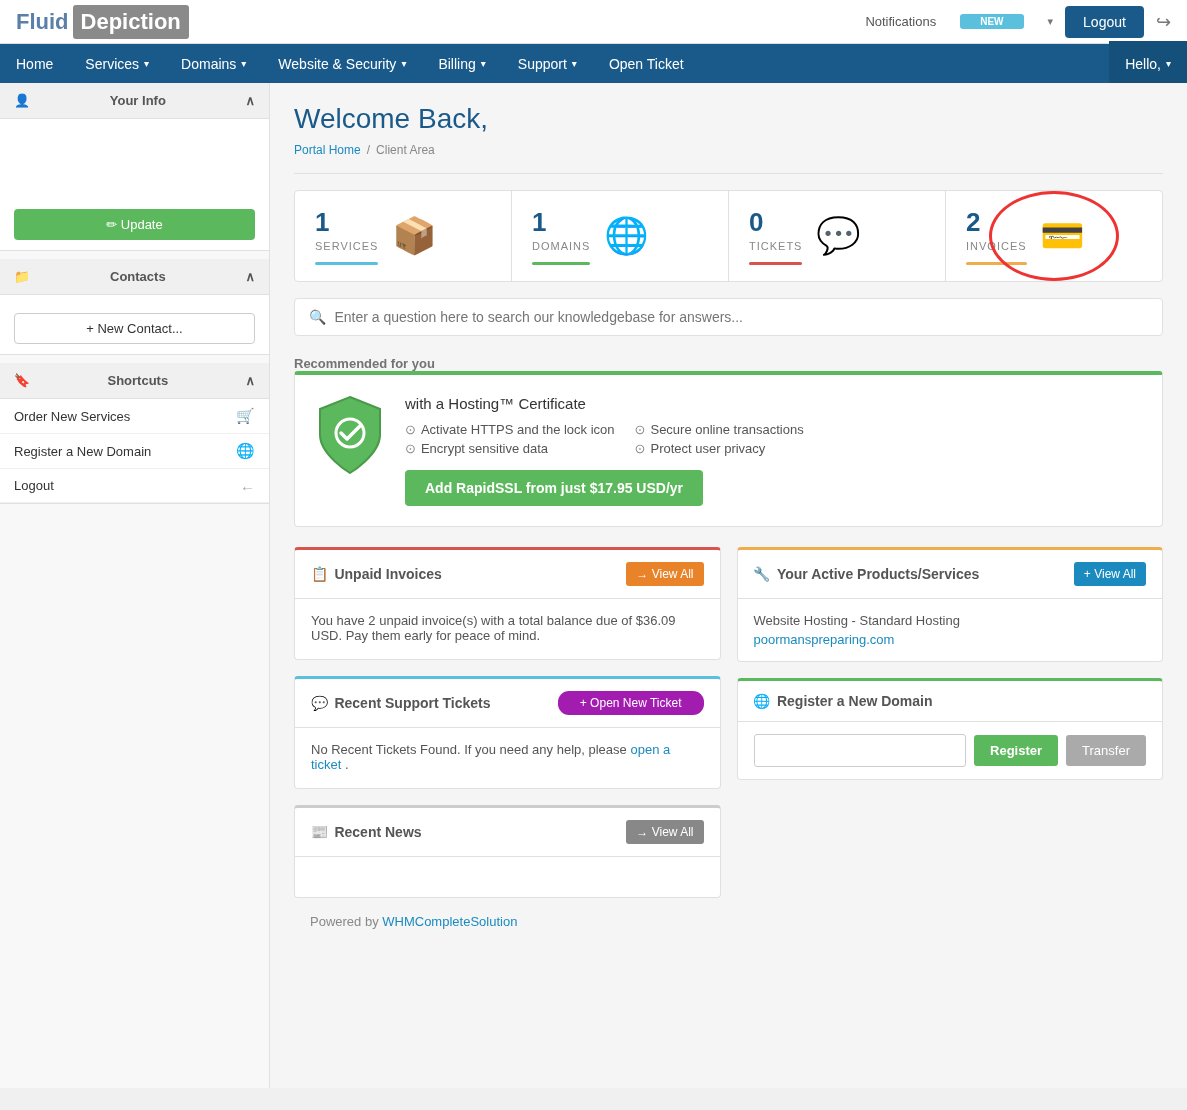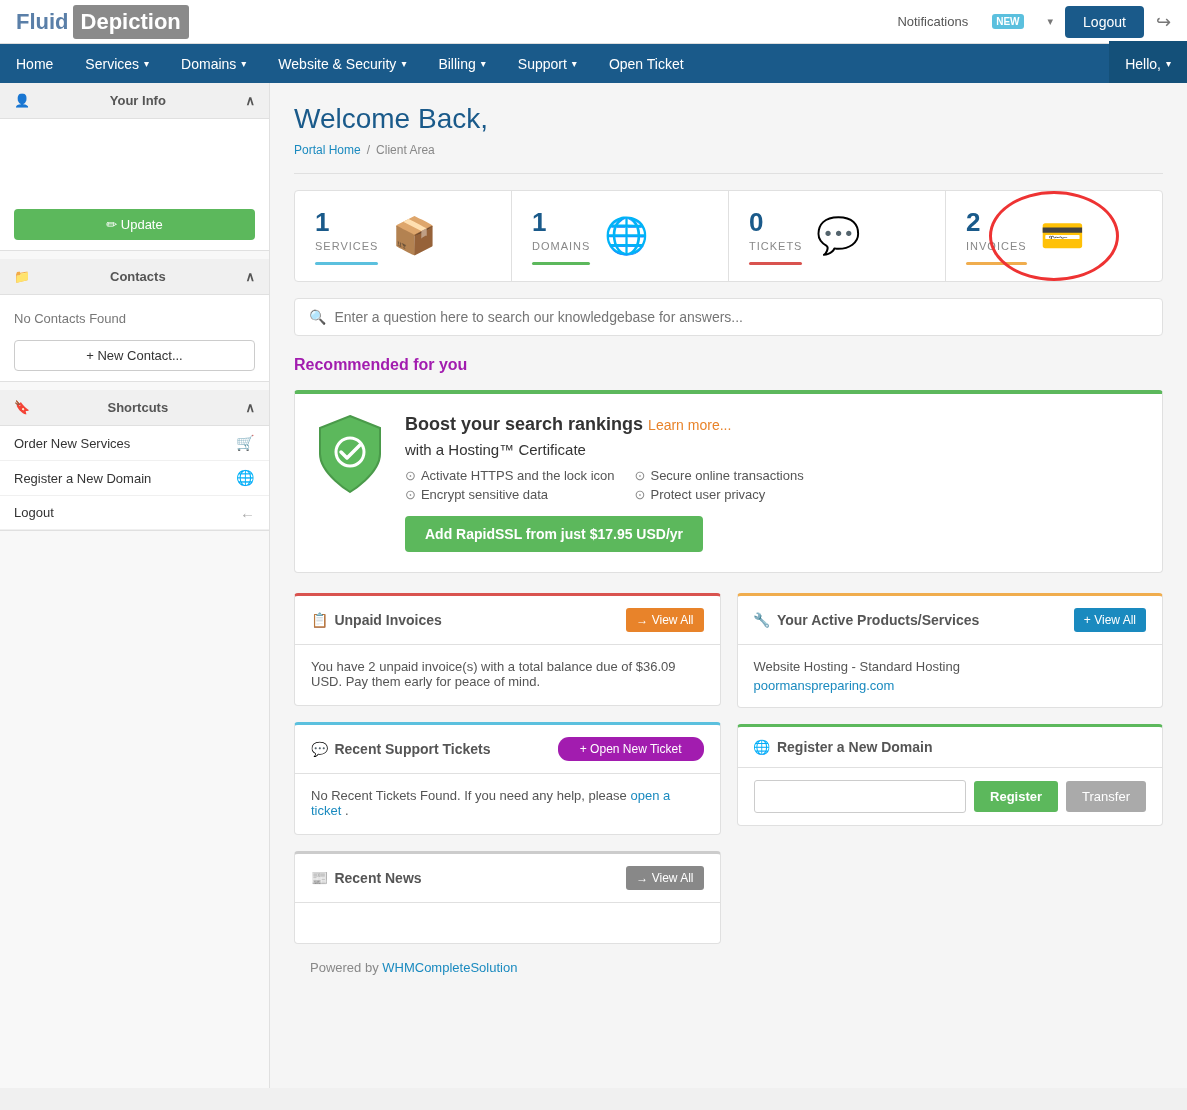--- a/index.html
+++ b/index.html
@@ -38,21 +38,21 @@
       display: flex;
       align-items: center;
       gap: 24px;
       color: #555;
       font-size: 13px;
     }
     .new-badge {
       background: #5bc0de;
       color: #fff;
       font-size: 10px;
-      padding: 2px 4px;
+      padding: 2px 20px;
       border-radius: 3px;
       font-weight: bold;
     }
     .notif-arrow { color: #777; font-size: 11px; }
     .logout-btn {
       background: #1a5a8a;
       color: #fff;
       border: none;
       padding: 8px 18px;
       border-radius: 4px;
@@ -221,24 +221,24 @@
       border: none;
       outline: none;
       flex: 1;
       font-size: 14px;
       color: #aaa;
     }
     .search-icon { color: #aaa; }
 
     
     .section-title {
-      font-size: 16px;
+      font-size: 13px;
       font-weight: bold;
-      color: #a21caf;
-      margin-bottom: 16px;
+      color: #737373;
+      margin-bottom: 0;
     }
     .recommended-card {
       background: #fff;
       border: 1px solid #e0e0e0;
       border-top: 4px solid #5cb85c;
       border-radius: 4px;
       padding: 20px;
       display: flex;
       align-items: flex-start;
       gap: 20px;
@@ -449,21 +449,20 @@
       </div>
     </div>
 
     <div class="sidebar-section">
       <div class="sidebar-section-header">
         <span>📁</span>
         <span>Contacts</span>
         <span>∧</span>
       </div>
       <div class="sidebar-section-content">
-        <div class="no-contacts">No Contacts Found</div>
         <button class="new-contact-btn">+ New Contact...</button>
       </div>
     </div>
 
     <div class="sidebar-section">
       <div class="sidebar-section-header">
         <span>🔖</span>
         <span>Shortcuts</span>
         <span>∧</span>
       </div>
@@ -538,24 +537,20 @@
     <div class="section-title">Recommended for you</div>
     <div class="recommended-card">
       <div class="ssl-icon">
         <svg viewBox="0 0 70 80" xmlns="http://www.w3.org/2000/svg">
           <path d="M35 2 L65 14 L65 40 C65 60 35 78 35 78 C35 78 5 60 5 40 L5 14 Z" fill="#5cb85c" stroke="#4a9a4a" stroke-width="2"></path>
           <circle cx="35" cy="38" r="14" fill="none" stroke="#fff" stroke-width="3"></circle>
           <path d="M26 38 L32 44 L45 31" stroke="#fff" stroke-width="3.5" fill="none" stroke-linecap="round" stroke-linejoin="round"></path>
         </svg>
       </div>
       <div class="rec-content">
-        <div class="rec-title">
-          <span>Boost your search rankings</span>
-          <a href="#">Learn more...</a>
-        </div>
         <div class="rec-subtitle">with a Hosting™ Certificate</div>
         <div class="rec-features">
           <div class="rec-feature">
               <span class="check-icon">⊙</span>
               <span>Activate HTTPS and the lock icon</span>
             </div>
           <div class="rec-feature">
               <span class="check-icon">⊙</span>
               <span>Secure online transactions</span>
             </div>

